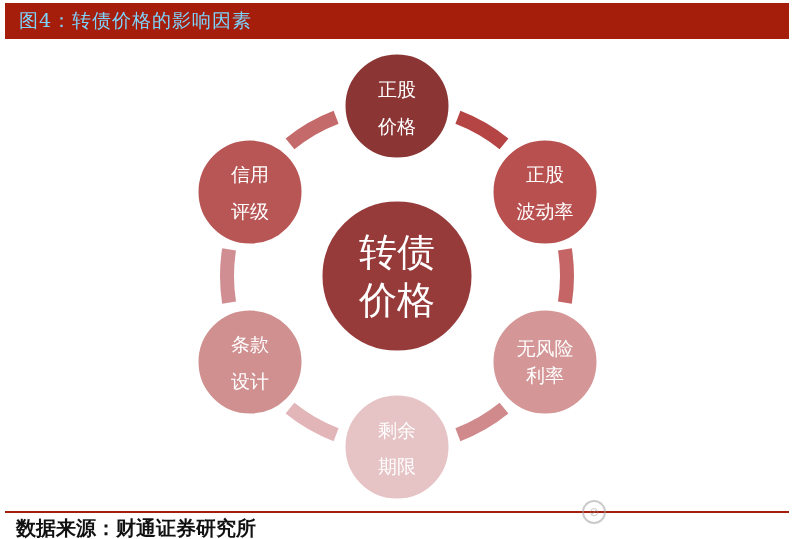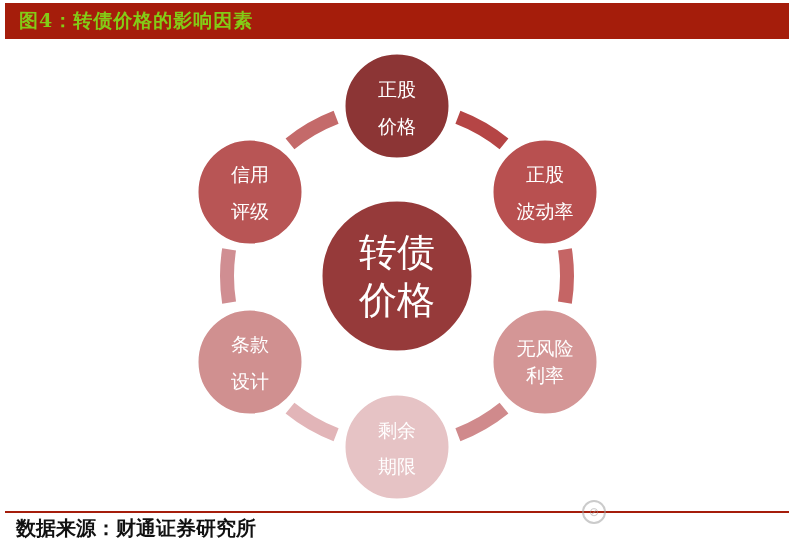--- a/index.html
+++ b/index.html
@@ -14,27 +14,27 @@
       overflow: hidden;
       font-family: "DejaVu Sans", sans-serif;
     }
     .title-bar {
       position: absolute;
       left: 5px;
       top: 3px;
       width: 784px;
       height: 36px;
       background: #a51d0b;
-      color: #84cc16;
+      color: #7dd3fc;
       box-sizing: border-box;
       padding-left: 14px;
       display: flex;
       align-items: center;
       font-family: "DejaVu Serif", serif;
-      font-weight: bold;
+      font-weight: normal;
       font-size: 19px;
       letter-spacing: 1px;
     }
     .diagram {
       position: absolute;
       left: 0;
       top: 0;
       width: 800px;
       height: 539px;
     }

